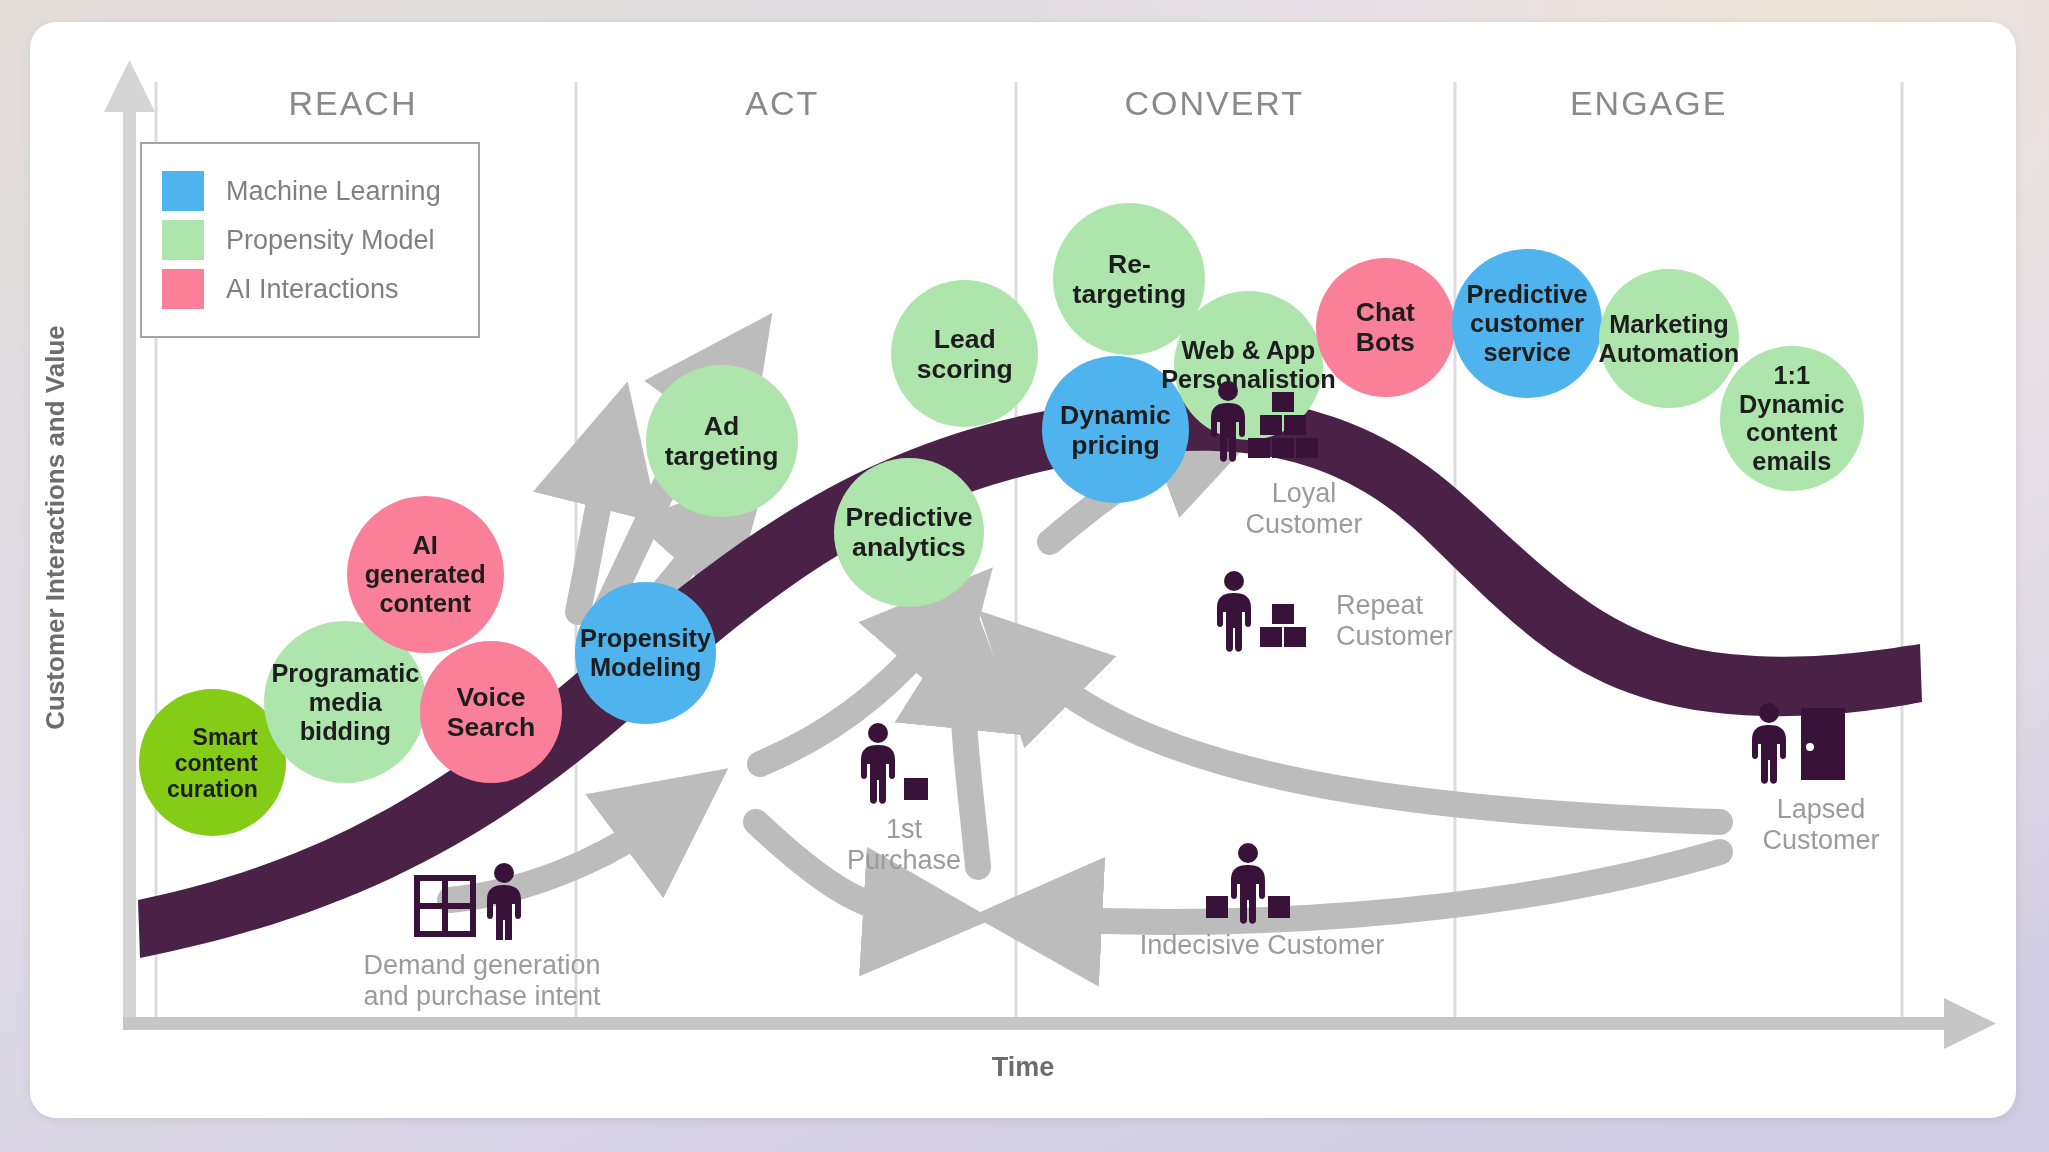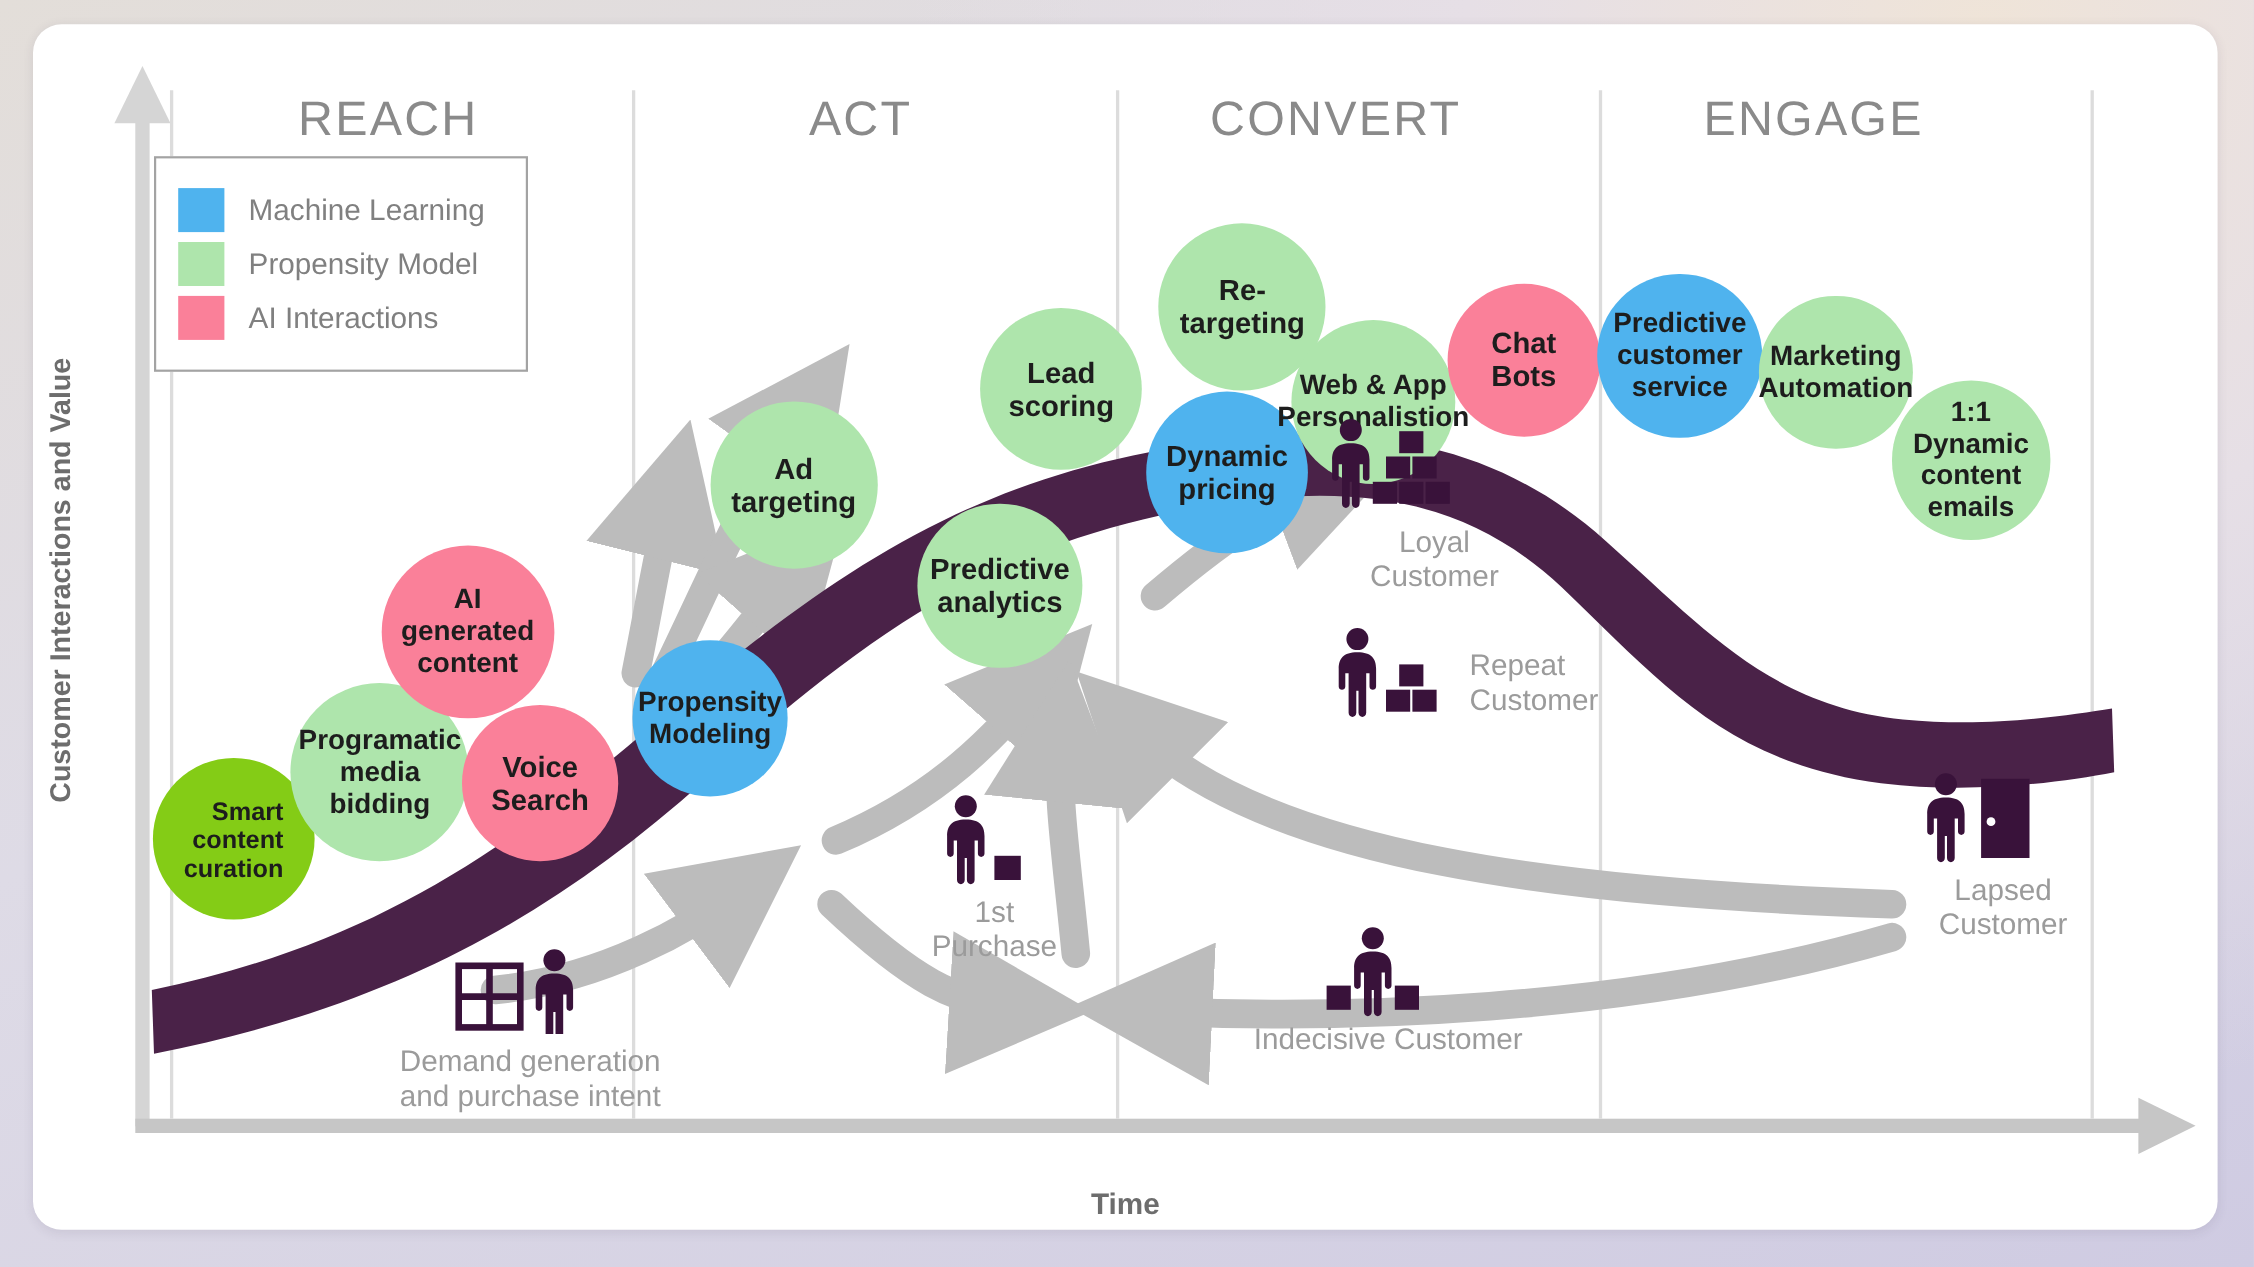--- a/index.html
+++ b/index.html
@@ -24,38 +24,38 @@
     border-radius:26px;
     box-shadow:0 2px 10px rgba(60,50,80,.10);
     overflow:hidden;
   }
   #plot{position:absolute;inset:0;}
   svg.layer{position:absolute;left:0;top:0;width:1986px;height:1096px;overflow:visible;}
 
   
   .phase-label{
     position:absolute;
-    font-size:44px;letter-spacing:2px;
+    font-size:34px;letter-spacing:2px;
     color:#8a8a8a;font-weight:400;
     text-align:center;white-space:nowrap;
     transform:translateX(-50%);
   }
   #ylabel{
     position:absolute;
     left:-205px;top:490px;
     width:460px;text-align:center;
     transform:rotate(-90deg);
     font-size:26px;font-weight:bold;color:#6d6d6d;
     white-space:nowrap;
   }
   #xlabel{
     position:absolute;
     left:0;top:1030px;width:1986px;
     text-align:center;
-    font-size:27px;font-weight:bold;color:#6d6d6d;margin-top:28px;
+    font-size:27px;font-weight:bold;color:#6d6d6d;
   }
 
   
   #legend{
     position:absolute;
     left:110px;top:120px;
     width:340px;
     border:2px solid #a3a3a3;
     background:#fff;
     padding:18px 16px 18px 20px;

